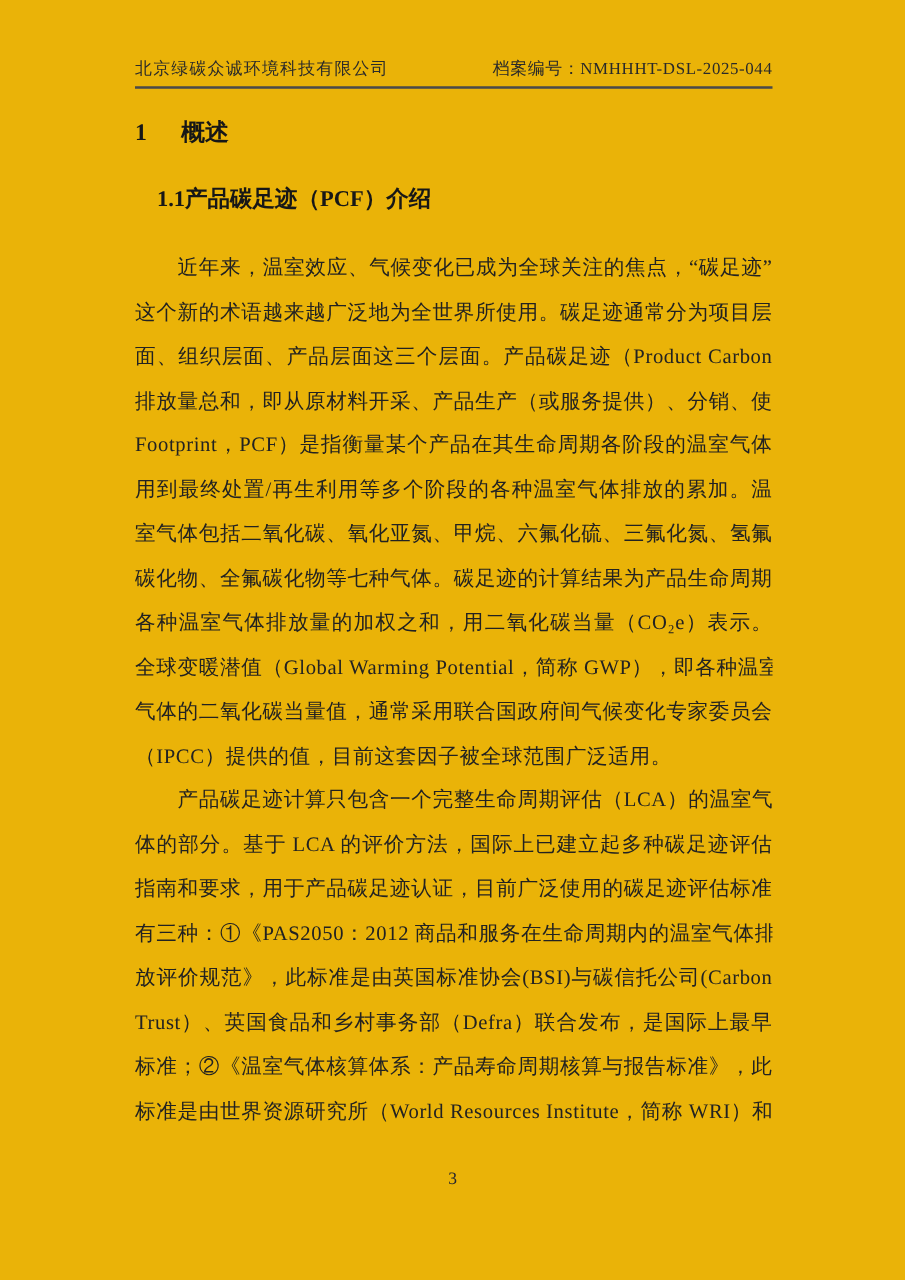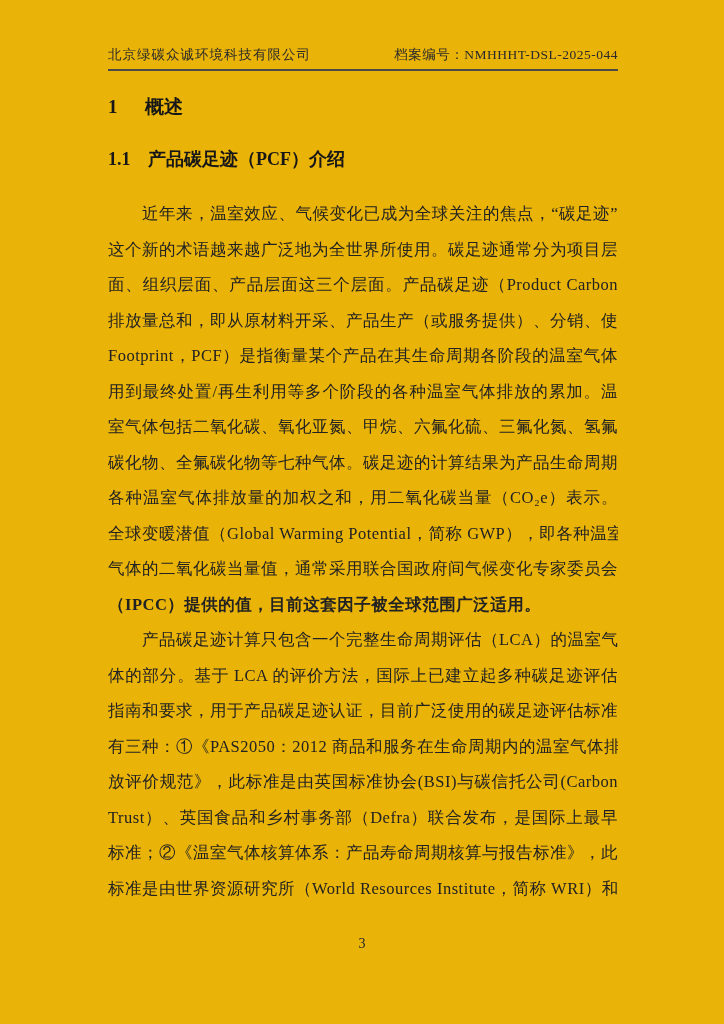--- a/index.html
+++ b/index.html
@@ -55,38 +55,37 @@
     color: #171717;
   }
   h2.subsec {
     font-size: 18px;
     line-height: 26px;
     font-weight: bold;
     margin: 0 0 24px 0;
     color: #171717;
   }
   .h-num { display: inline-block; min-width: 37px; }
-  .h-num.sub { min-width: 40px; }
+  .h-num.sub { min-width: 40px; text-align: right; }
   .para { margin: 0; }
   .line {
     font-size: 16.5px;
     line-height: 35.5px;
     height: 35.5px;
     text-align: justify;
     text-align-last: justify;
     letter-spacing: 0.5px;
     white-space: nowrap;
     overflow: hidden;
     color: #222222;
   }
   .line.indent { text-indent: 34px; }
   .line.last {
     text-align: right;
     text-align-last: left;
-    font-weight: bold;
   }
   .footer {
     position: absolute;
     top: 936px;
     left: 0;
     width: 100%;
     text-align: center;
     font-size: 14px;
     color: #26262e;
   }

